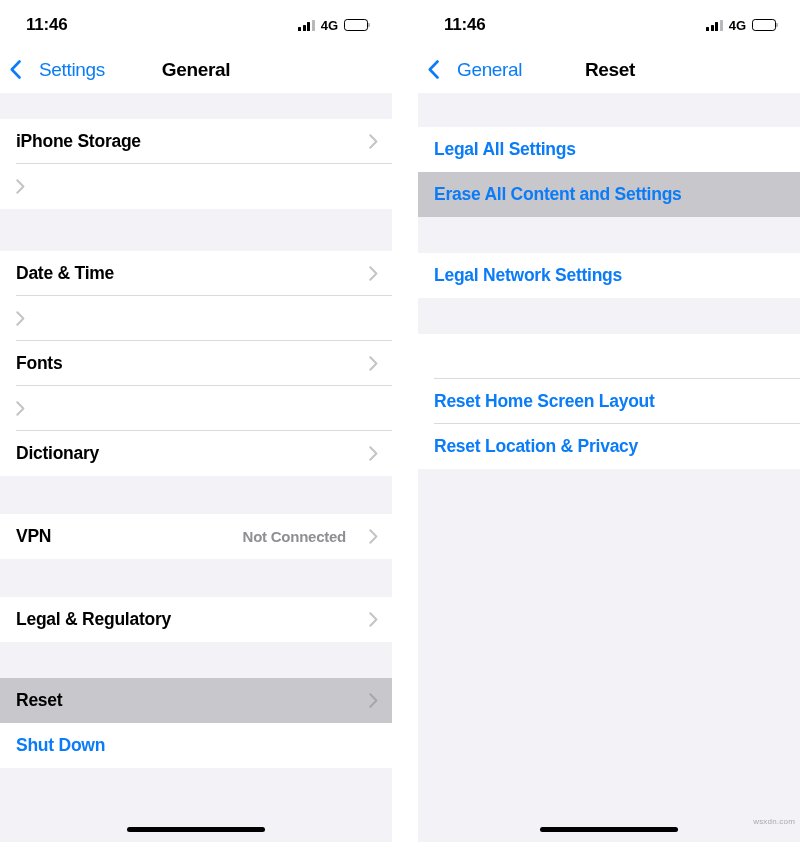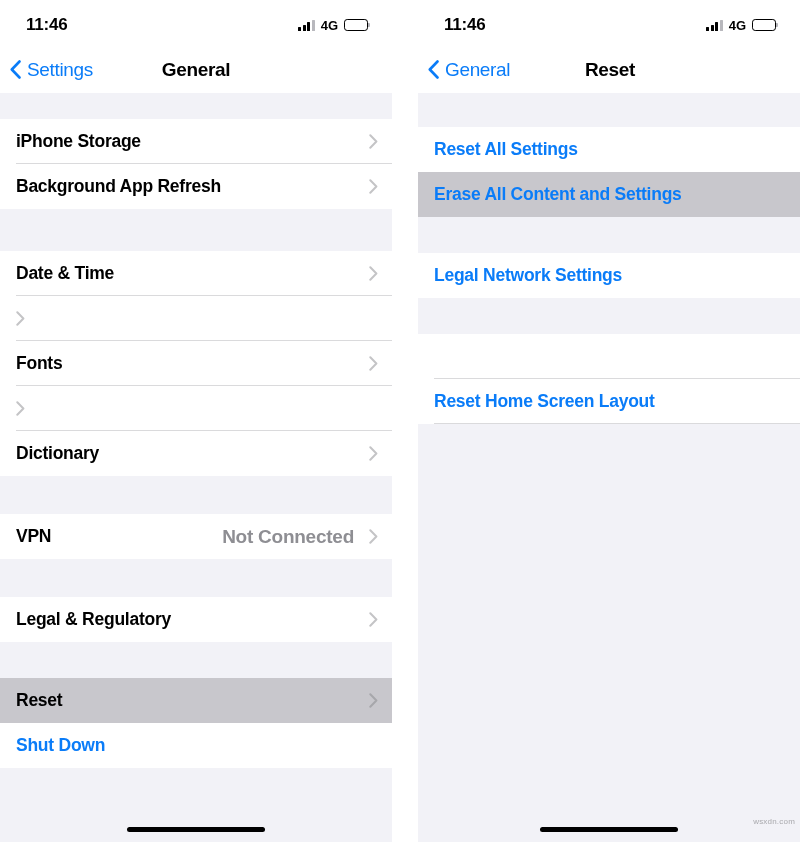--- a/index.html
+++ b/index.html
@@ -110,21 +110,21 @@
     height: 47px;
     flex: 0 0 47px;
     background: #ffffff;
     position: relative;
     display: flex;
     align-items: center;
   }
   .nav-back {
     display: flex;
     align-items: center;
-    gap: 6px;
+    gap: 18px;
     padding-left: 10px;
     cursor: pointer;
   }
   .chev-back {
     width: 11px;
     height: 19px;
     flex: 0 0 11px;
   }
   .nav-back-label {
     font-size: 19px;
@@ -171,24 +171,24 @@
   .row.pressed { background: #c8c7cc; }
   .row .label {
     font-size: 17.5px;
     color: #000000;
     letter-spacing: -0.25px;
     flex: 1 1 auto;
     white-space: nowrap;
   }
   .row.blue .label { color: #0a7cf8; }
   .row .value {
-    font-size: 19px;
+    font-size: 15px;
     color: #8e8e93;
     letter-spacing: -0.25px;
-    margin-right: 15px;
+    margin-right: 23px;
     white-space: nowrap;
   }
   .chev {
     width: 9px;
     height: 15px;
     flex: 0 0 9px;
   }
   .sep {
     position: absolute;
     left: 16px;
@@ -266,21 +266,20 @@
       <div class="gapblock" style="height:26px"></div>
       <div class="group">
         <div class="row">
           <span class="label">iPhone Storage</span>
           <svg class="chev" viewBox="0 0 9 15">
               <polyline points="1.3,1.3 7.4,7.5 1.3,13.7" fill="none" stroke="#c4c4c6" stroke-width="2" stroke-linecap="round" stroke-linejoin="round"></polyline>
             </svg>
           <span class="sep"></span>
         </div>
         <div class="row">
-          <span class="label">Background App Refresh</span>
           <svg class="chev" viewBox="0 0 9 15">
               <polyline points="1.3,1.3 7.4,7.5 1.3,13.7" fill="none" stroke="#c4c4c6" stroke-width="2" stroke-linecap="round" stroke-linejoin="round"></polyline>
             </svg>
         </div>
       </div>
 
       <div class="gapblock" style="height:42px"></div>
       <div class="group">
         <div class="row">
           <span class="label">Date &amp; Time</span>
@@ -386,21 +385,21 @@
         <span class="nav-back-label">General</span>
       </div>
       <div class="nav-title">Reset</div>
     </div>
 
     <div class="listbody">
 
       <div class="gapblock" style="height:34px"></div>
       <div class="group">
         <div class="row blue">
-          <span class="label">Reset All Settings</span>
+          <span class="label">Legal All Settings</span>
         </div>
         <div class="row blue pressed">
           <span class="label">Erase All Content and Settings</span>
         </div>
       </div>
 
       <div class="gapblock" style="height:36px"></div>
       <div class="group">
         <div class="row blue">
           <span class="label">Legal Network Settings</span>
@@ -409,20 +408,23 @@
 
       <div class="gapblock" style="height:36px"></div>
       <div class="group">
         <div class="row blue">
           <span class="sep"></span>
         </div>
         <div class="row blue">
           <span class="label">Reset Home Screen Layout</span>
           <span class="sep"></span>
         </div>
+        <div class="row blue">
+          <span class="label">Reset Location &amp; Privacy</span>
+        </div>
       </div>
 
     </div>
 
     <div class="homebar-wrap">
       <div class="homebar"></div>
     </div>
   </div>
 
 </div>

